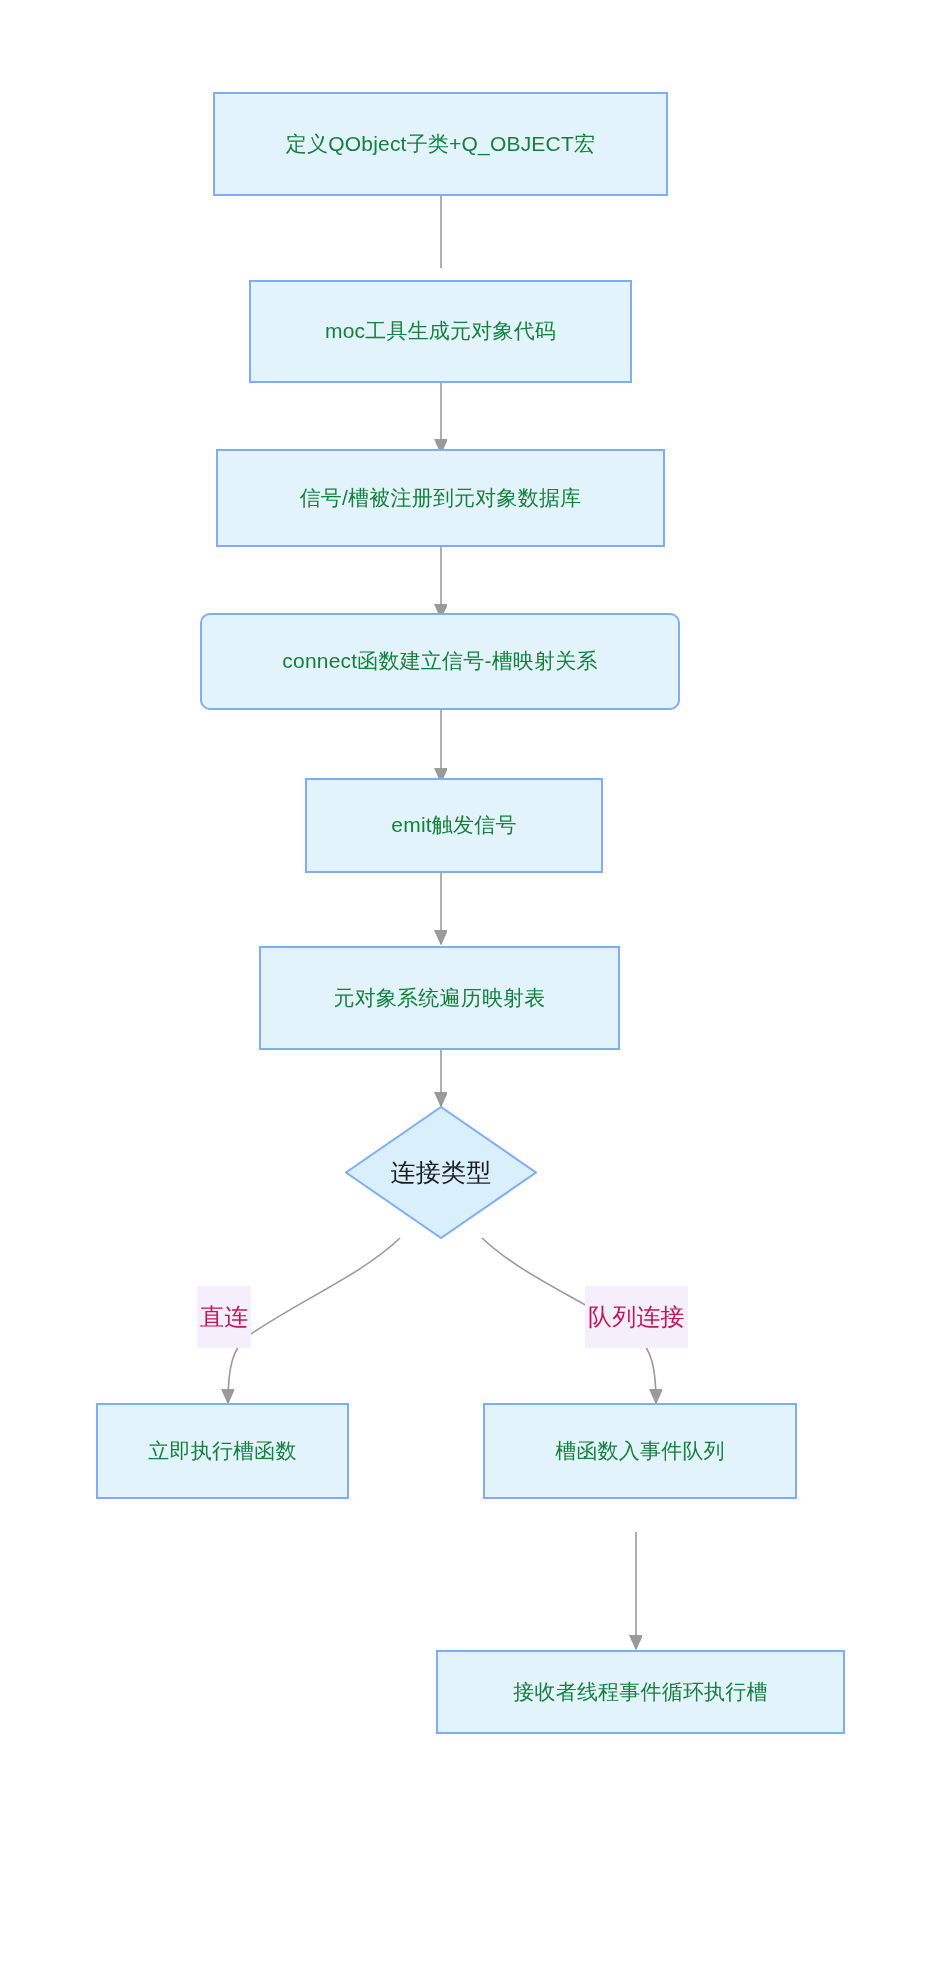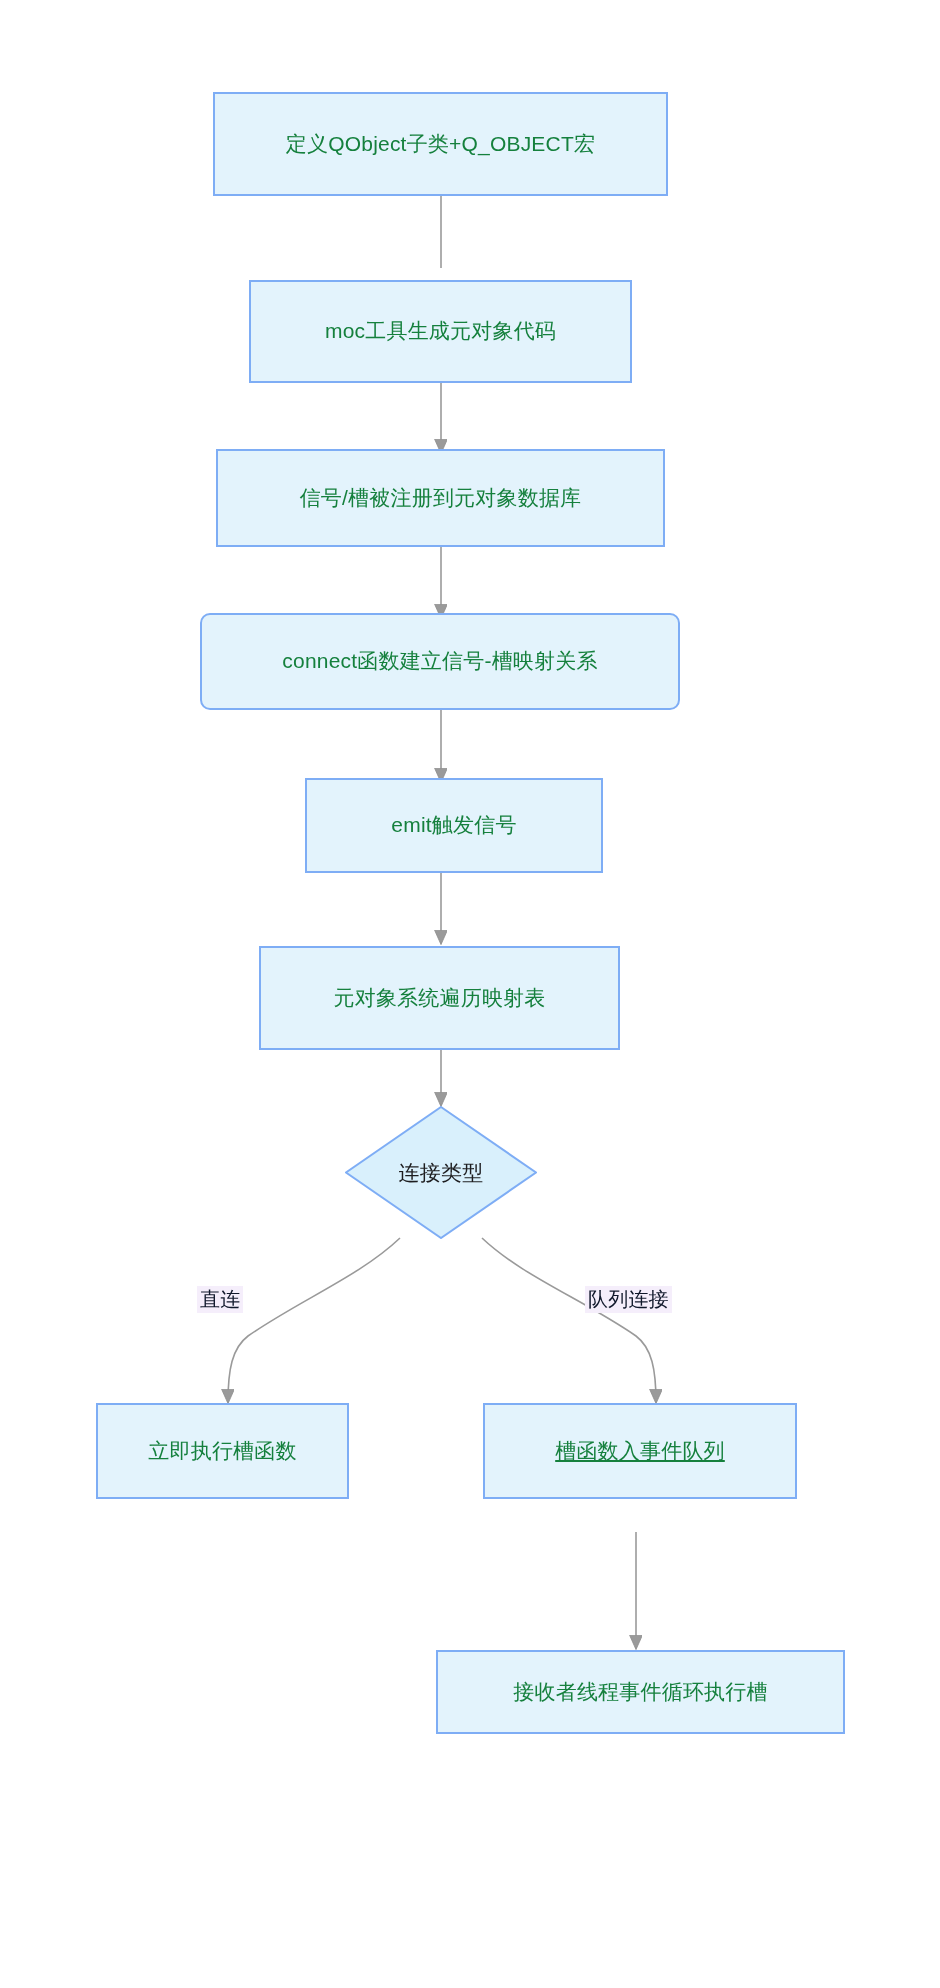--- a/index.html
+++ b/index.html
@@ -50,31 +50,31 @@
   .decision-shape {
     position: absolute;
     left: 0;
     top: 0;
     width: 100%;
     height: 100%;
   }
   .decision-label {
     position: relative;
     z-index: 2;
-    font-size: 21px;
+    font-size: 25px;
     color: #1d1d1f;
     white-space: nowrap;
     letter-spacing: 0.2px;
   }
   .edge-label {
     position: absolute;
     background: #f5eefb;
-    color: #0f172a;
-    font-size: 20px;
-    padding: 0 3px;
+    color: #be185d;
+    font-size: 24px;
+    padding: 15px 3px;
     white-space: nowrap;
     letter-spacing: 0.2px;
   }
 </style>
 </head>
 <body>
 
 <div id="canvas">
 
   <svg class="edges" viewBox="0 0 940 1988" width="940" height="1988" xmlns="http://www.w3.org/2000/svg">
@@ -144,21 +144,21 @@
   </div>
 
   <div class="edge-label" style="left:585px; top:1286px;">
     <span>队列连接</span>
   </div>
 
   <div class="node" style="left:96px; top:1403px; width:253px; height:96px;">
     <span>立即执行槽函数</span>
   </div>
 
-  <div class="node" style="left:483px; top:1403px; width:314px; height:96px;text-decoration:underline;">
+  <div class="node" style="left:483px; top:1403px; width:314px; height:96px;">
     <span>槽函数入事件队列</span>
   </div>
 
   <div class="node" style="left:436px; top:1650px; width:409px; height:84px;">
     <span>接收者线程事件循环执行槽</span>
   </div>
 
 </div>
 
 </body></html>

